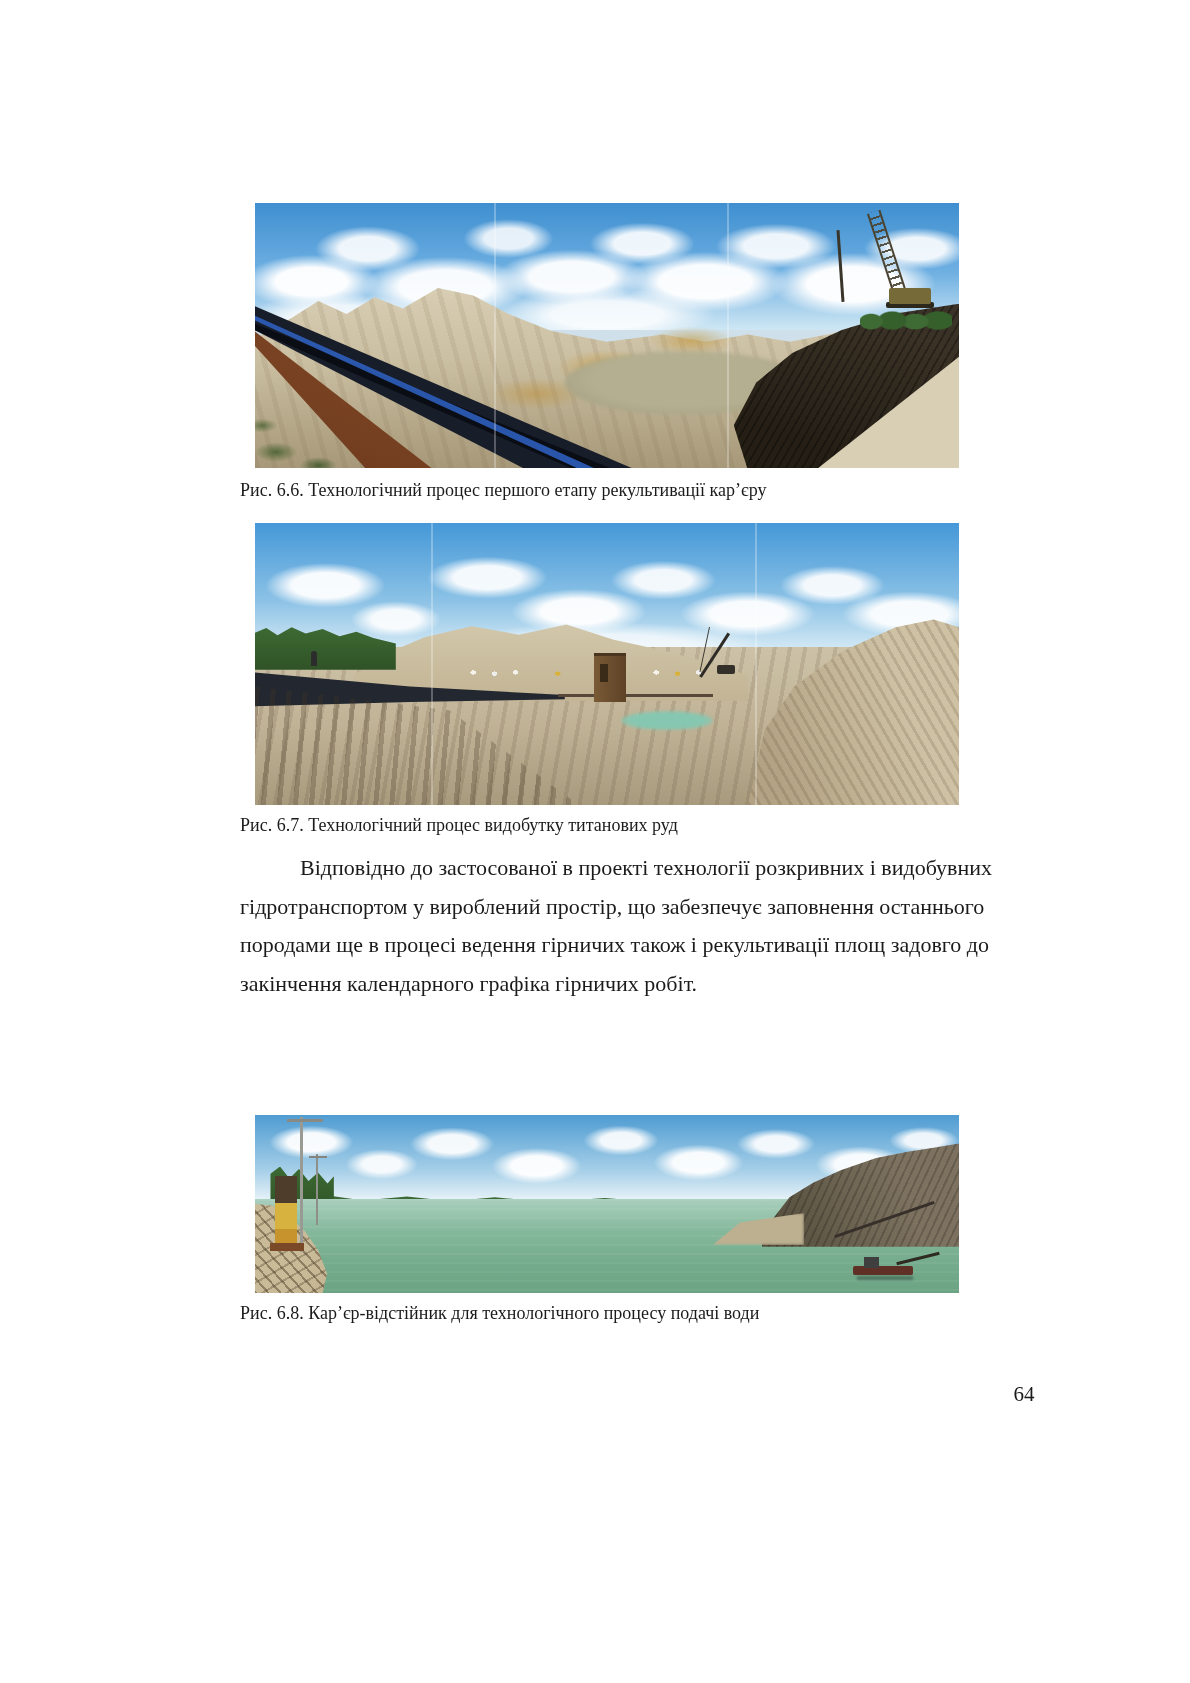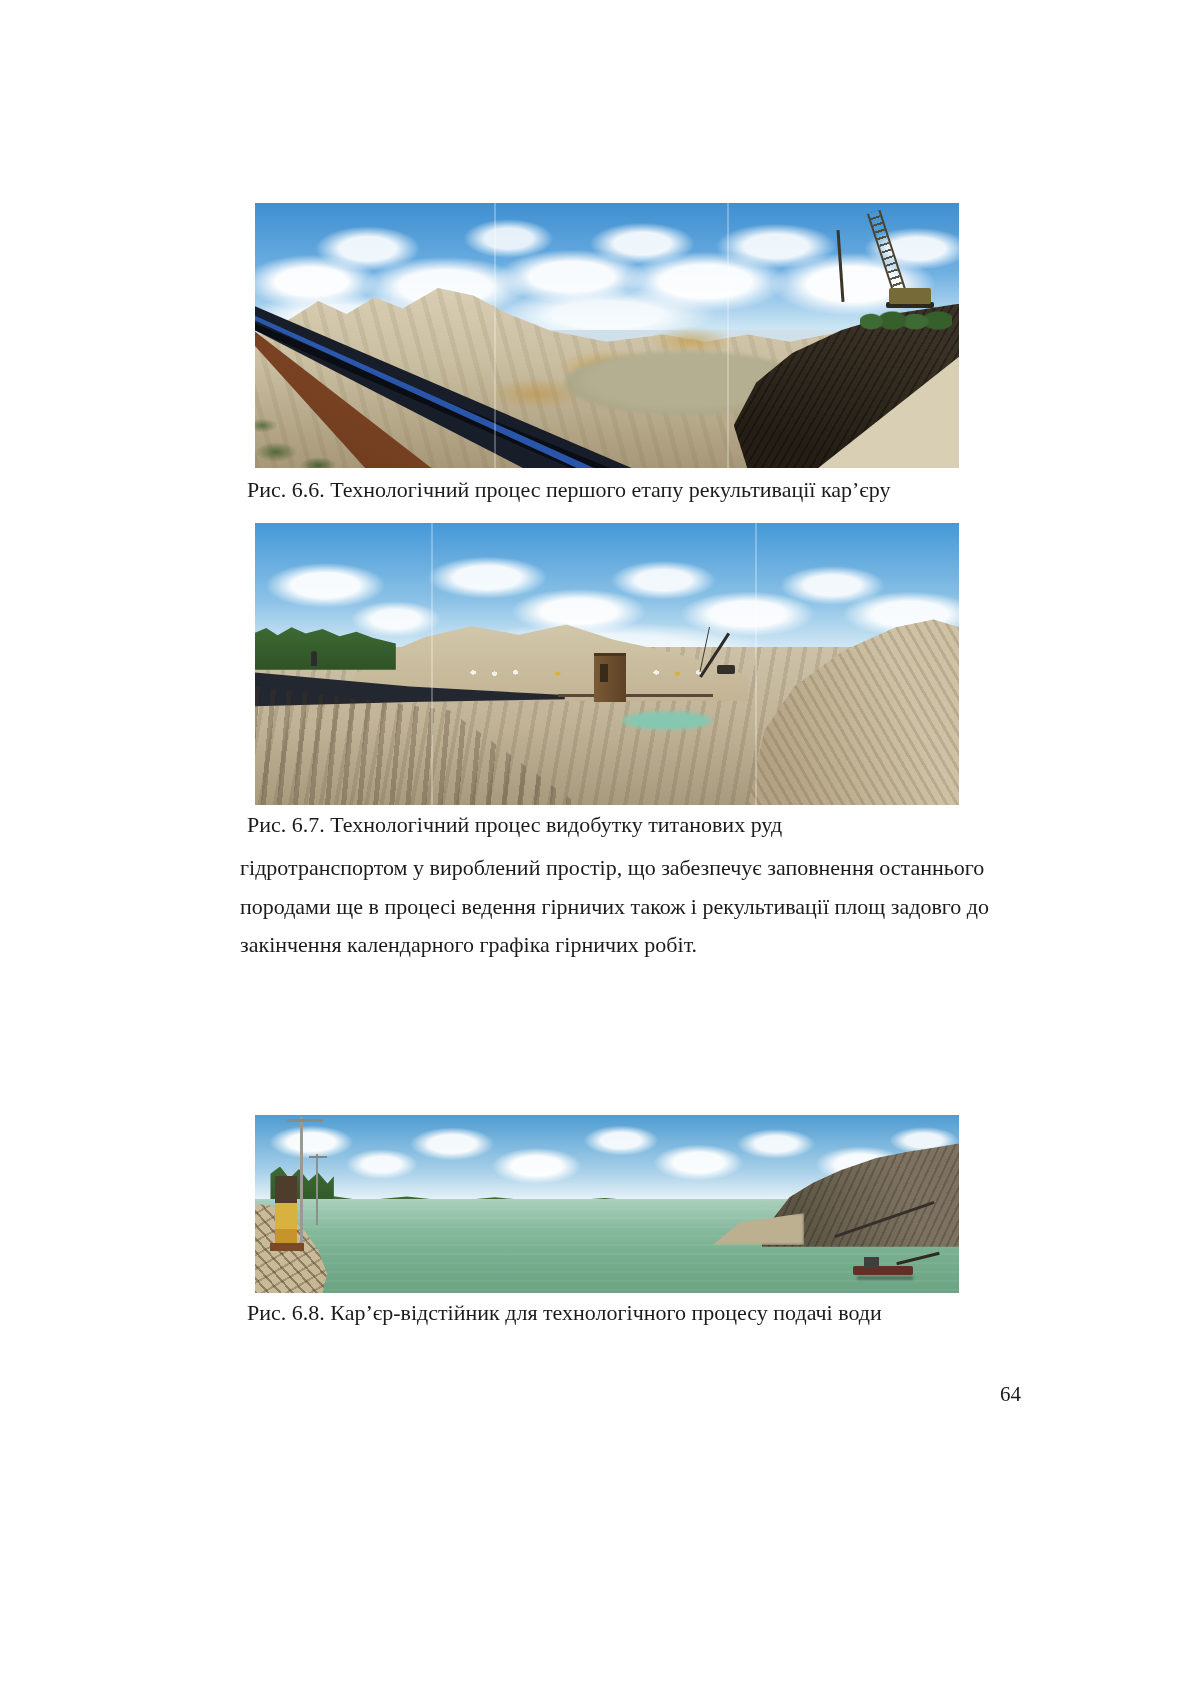--- a/index.html
+++ b/index.html
@@ -1,25 +1,25 @@
 <!DOCTYPE html>
 <html lang="uk" style="--paper: #ffffff; --ink: #1b1b1b; --sky_deep: #3f8fd0; --sky_pale: #cfe7f4; --sand_light: #d9cfb5; --sand_dark: #a69878; --ore_yellow: #c49a44; --pond_murky: #a9a486; --spoil_dark: #241e15; --pipe_navy: #181d2a; --pipe_stripe: #2f63c4; --pipe_rust: #6f3b1e; --forest_green: #3e6b34; --lake_teal: #74ab8c; --hill_brown: #7d7260; --machine_yellow: #d8b23e;"><head>
 <meta charset="utf-8">
 <style>
   html,body{margin:0;padding:0;background:#fff;}
   .page{position:relative;width:1190px;height:1683px;background:var(--paper,#fff);
         font-family:"Liberation Serif","DejaVu Serif",serif;color:var(--ink,#1b1b1b);overflow:hidden;}
 
   
-  .caption{position:absolute;left:247px;width:740px;font-size:22px;line-height:26px;}
+  .caption{position:absolute;left:240px;width:740px;font-size:18px;line-height:26px;}
   .para{position:absolute;left:240px;top:849px;width:737px;font-size:22px;line-height:38.6px;}
   .jline{text-align:justify;text-align-last:justify;white-space:nowrap;}
   .jline.first{text-indent:60px;}
   .jline.last{text-align-last:left;}
-  .pageno{position:absolute;left:1000px;top:1382px;width:48px;text-align:left;font-size:21px;}
+  .pageno{position:absolute;left:1000px;top:1382px;width:48px;text-align:center;font-size:21px;}
 
   
   .photo{position:absolute;left:255px;width:704px;overflow:hidden;background:#cfe0ea;}
   #photo1{top:203px;height:265px;}
   #photo2{top:523px;height:282px;}
   #photo3{top:1115px;height:178px;}
   .photo *{position:absolute;}
   .seam{top:0;bottom:0;width:2px;background:rgba(255,255,255,.28);z-index:40;}
 
   
@@ -226,20 +226,21 @@
     <div class="p2-drag-boom"></div>
     <div class="p2-drag-cable"></div>
     <div class="p2-drag-body"></div>
     <div class="p2-gully"></div>
     <div class="seam" style="left:25%"></div>
     <div class="seam" style="left:71%"></div>
   </div>
   <div class="caption" style="top:812px">Рис. 6.7. Технологічний процес видобутку титанових руд</div>
 
   <div class="para">
+    <div class="jline first">Відповідно до застосованої в проекті технології розкривних і видобувних</div>
     <div class="jline">гідротранспортом у вироблений простір, що забезпечує заповнення останнього</div>
     <div class="jline">породами ще в процесі ведення гірничих також і рекультивації площ задовго до</div>
     <div class="jline last">закінчення календарного графіка гірничих робіт.</div>
   </div>
 
   <div class="photo" id="photo3">
     <div class="p3-sky"></div>
     <div class="p3-sandline"></div>
     <div class="p3-forest-strip"></div>
     <div class="p3-forest-left"></div>

